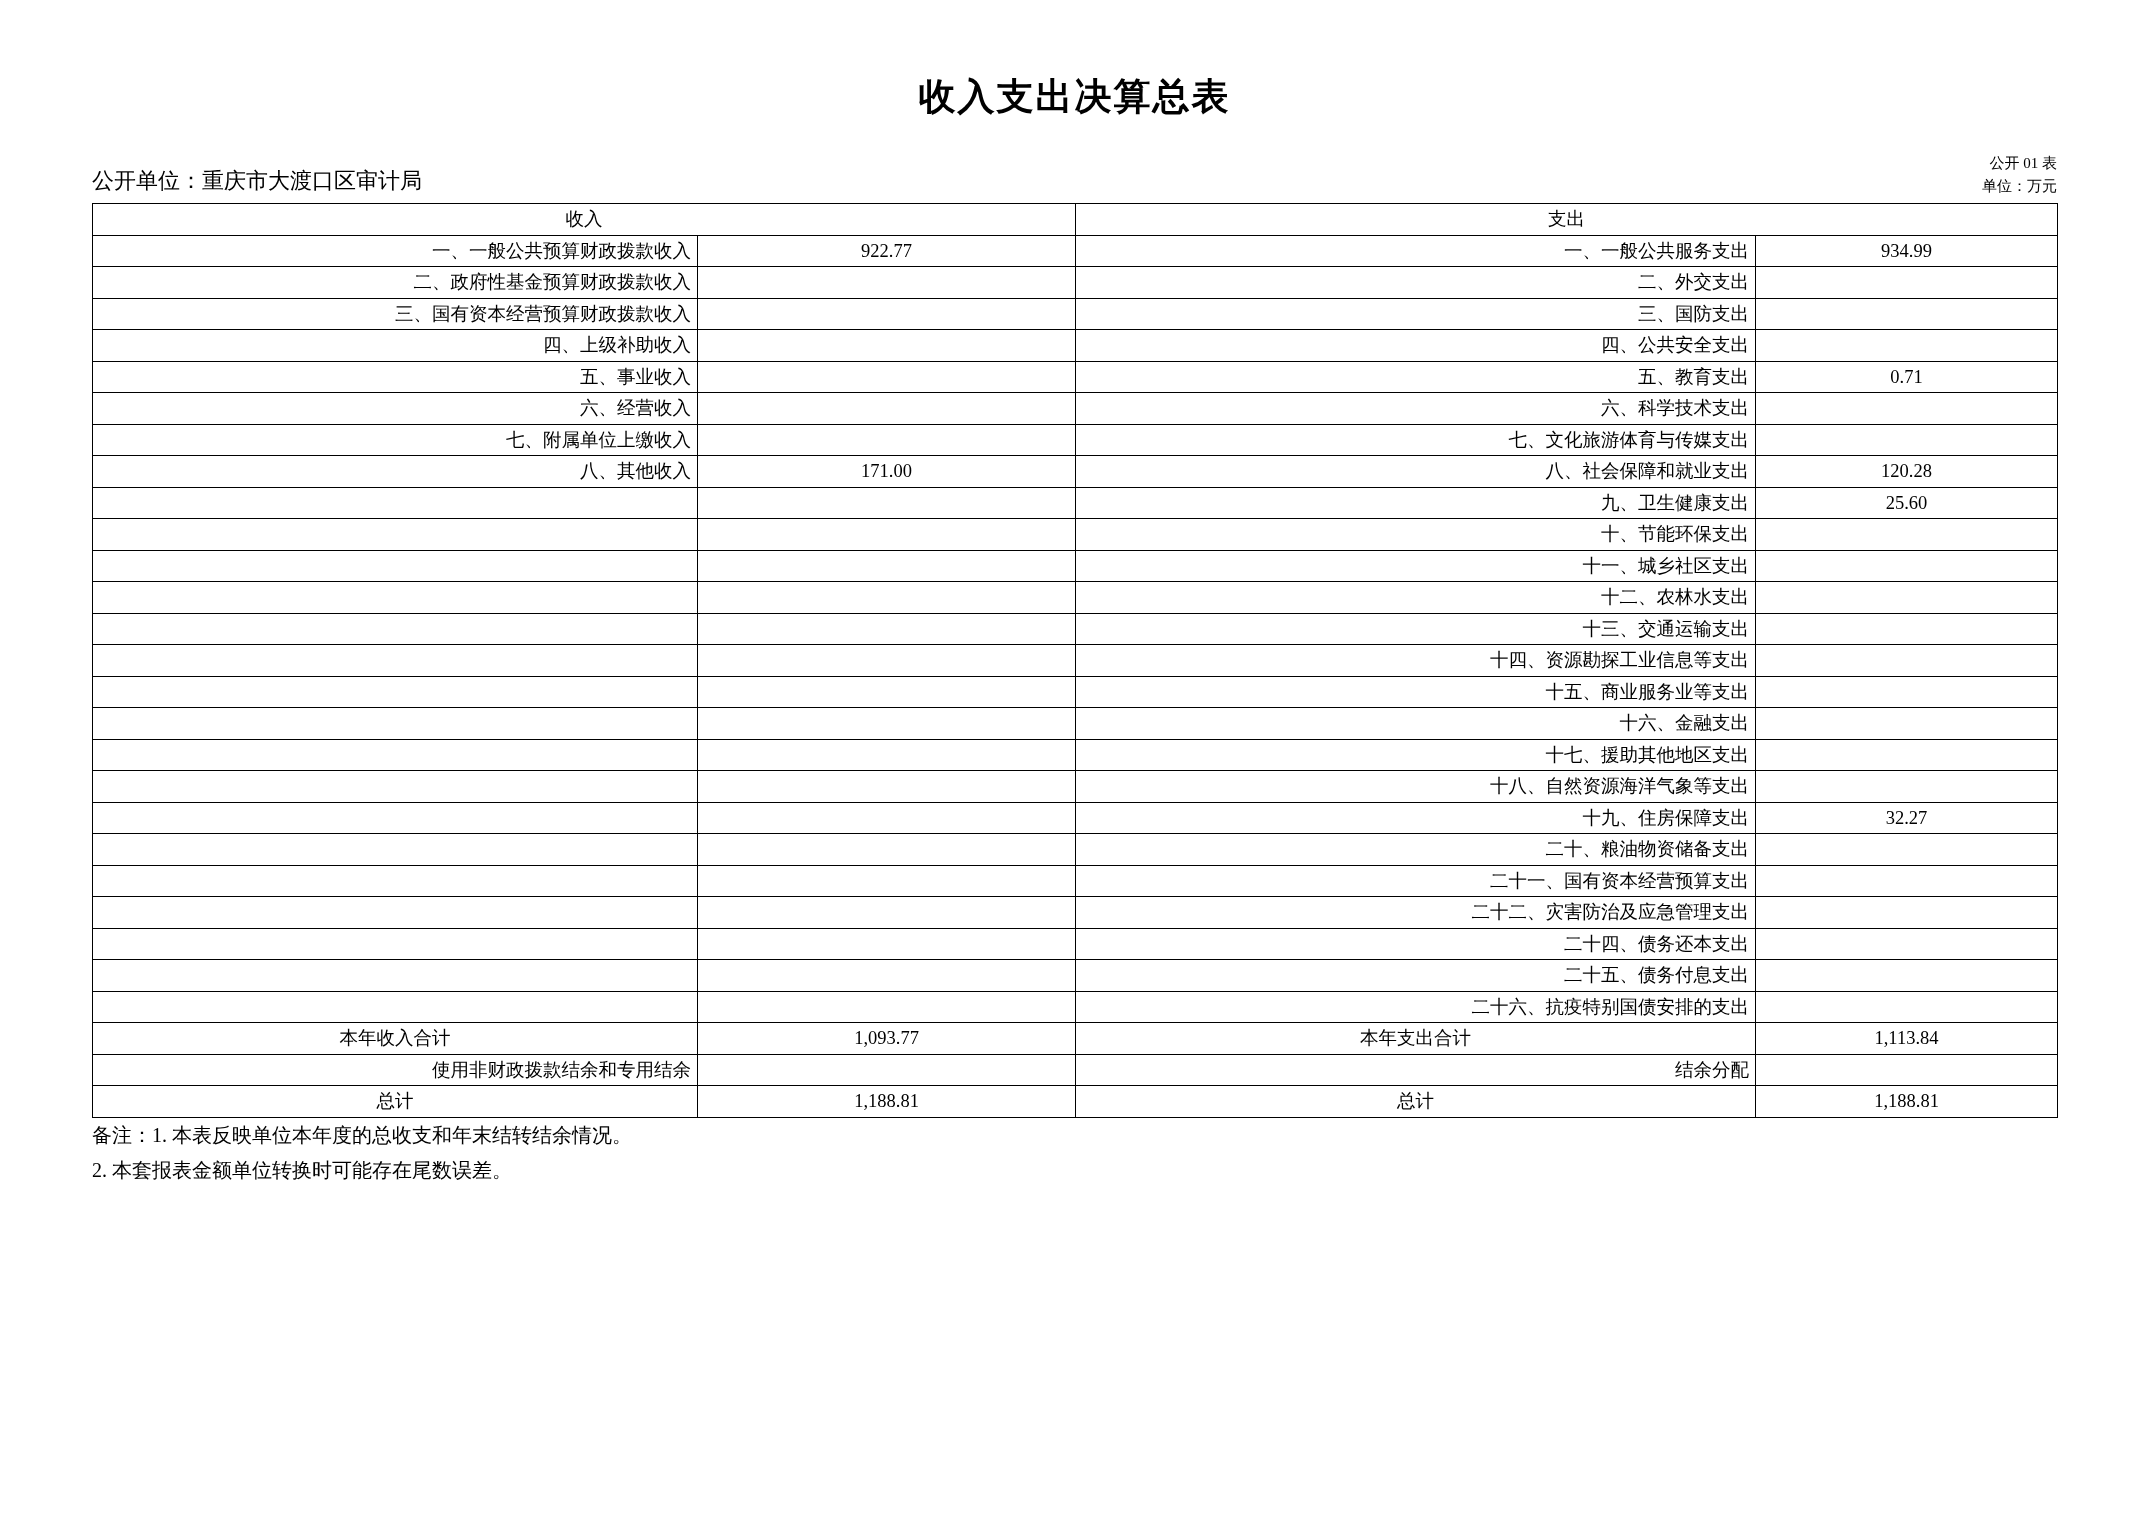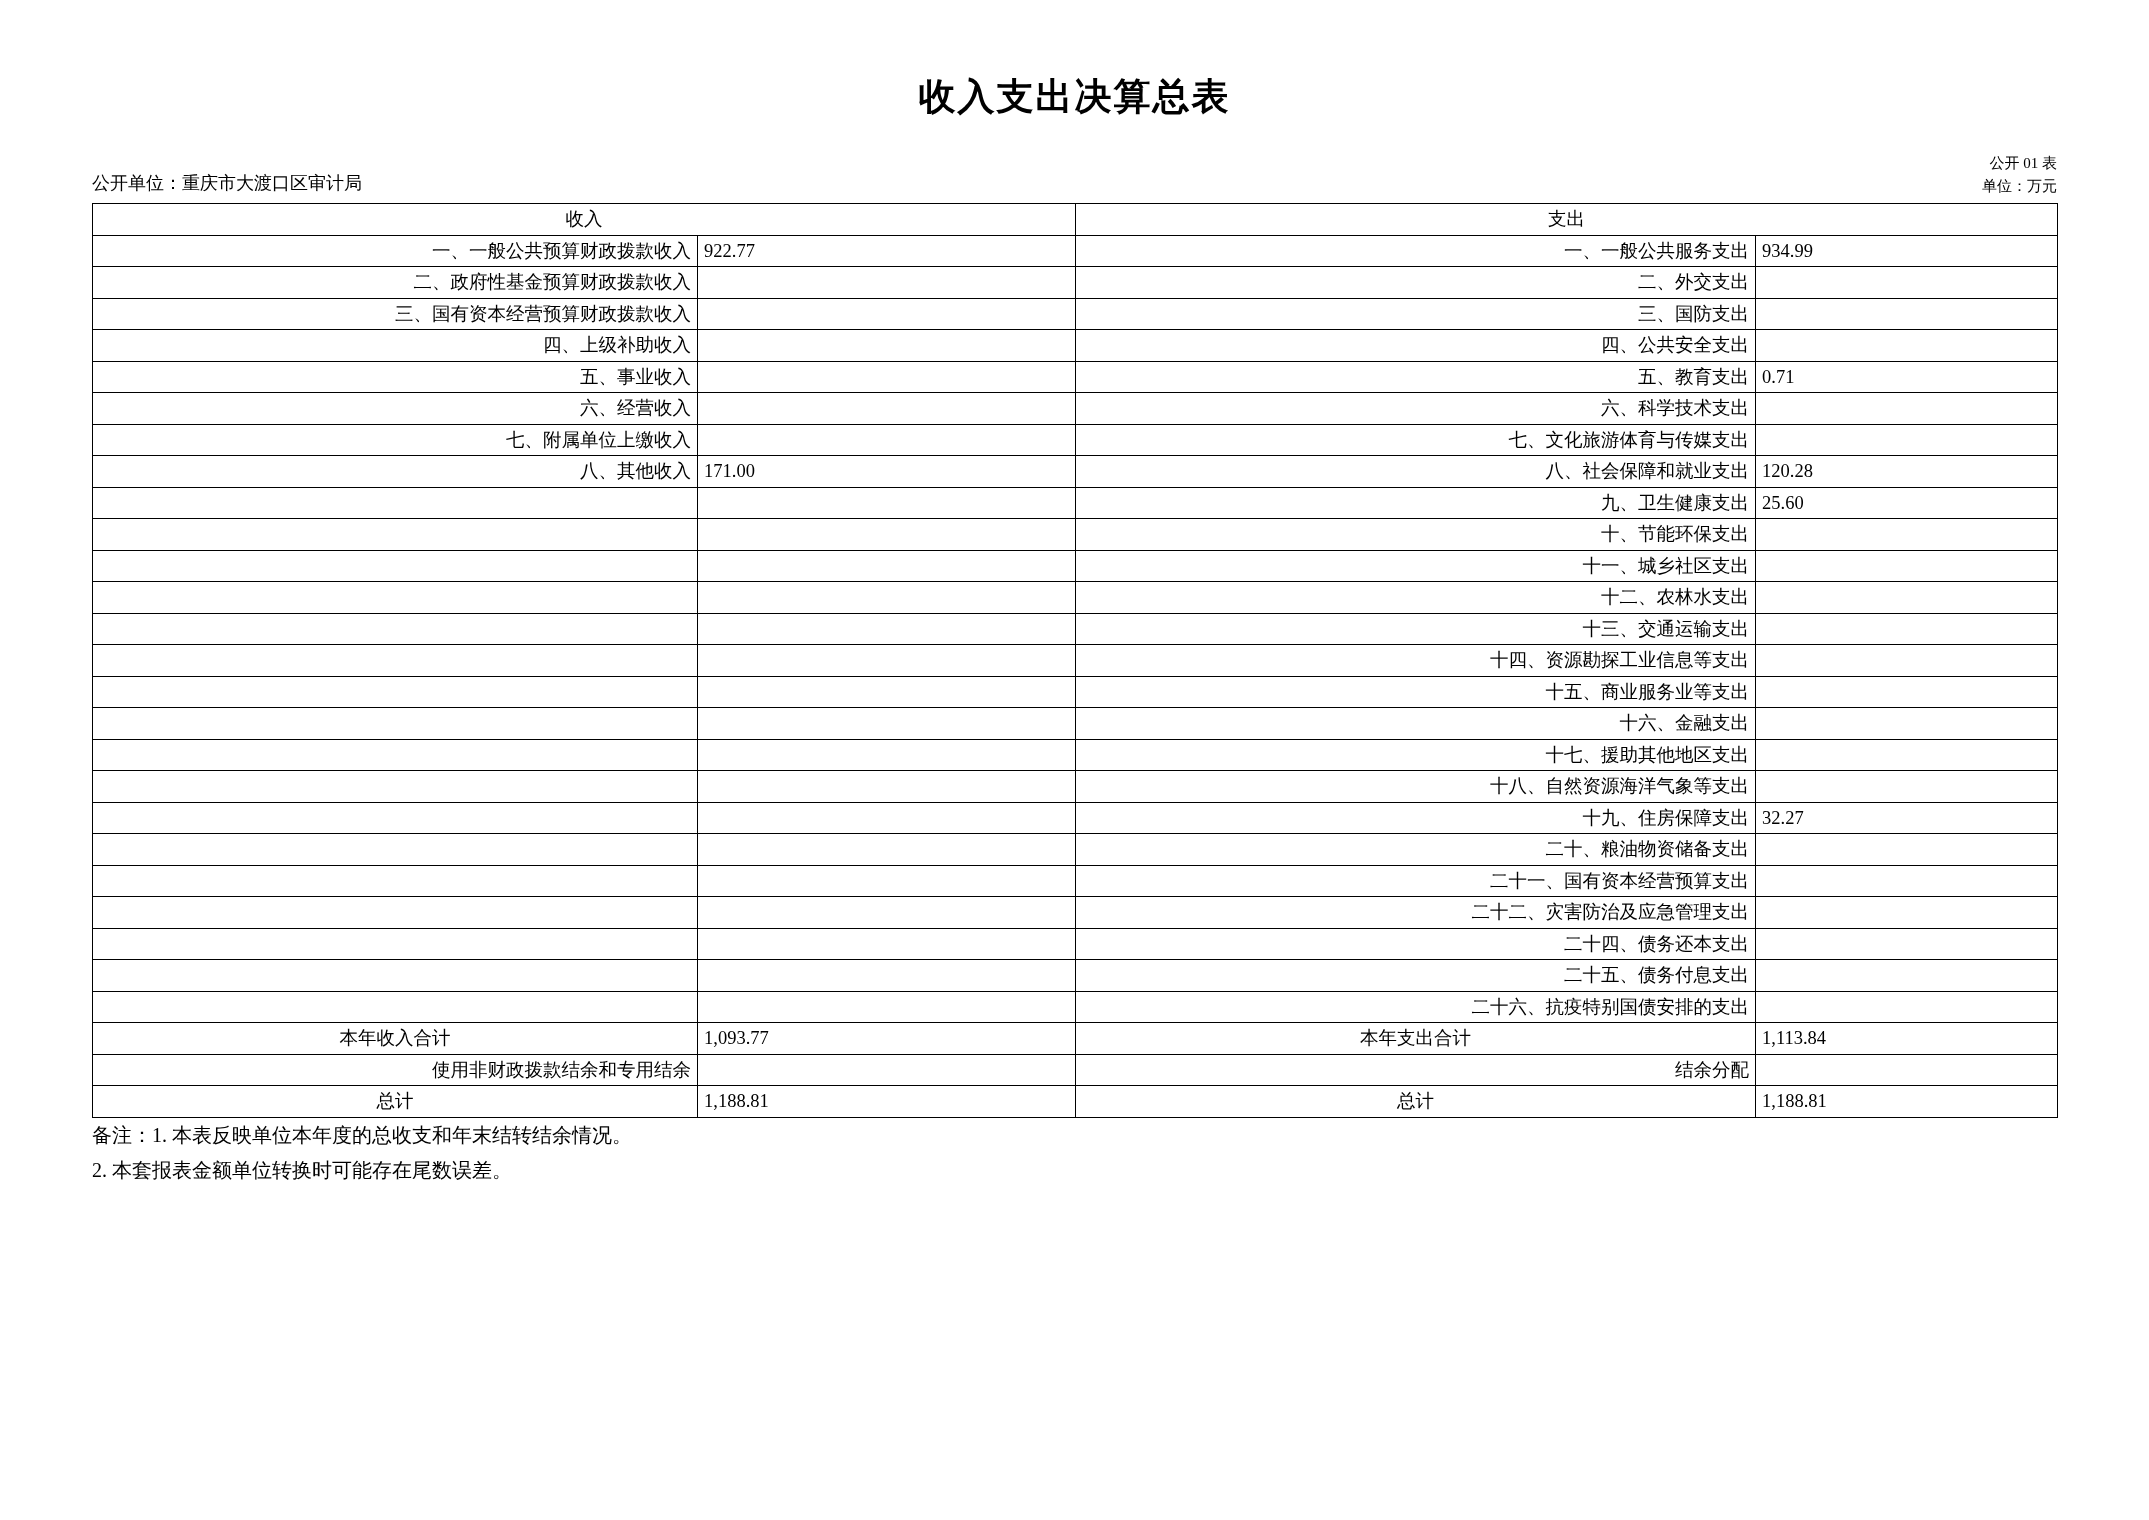--- a/index.html
+++ b/index.html
@@ -31,21 +31,21 @@
     font-family: "Liberation Serif", "DejaVu Serif", serif;
   }
   .meta-row {
     display: flex;
     justify-content: space-between;
     align-items: flex-end;
     padding: 0 92px;
     margin-top: 30px;
   }
   .meta-left-block {
-    font-size: 18px;
+    font-size: 22px;
     line-height: 1.5;
   }
   .meta-right-block {
     font-size: 15px;
     line-height: 1.5;
     text-align: right;
   }
   table.budget {
     border-collapse: collapse;
     table-layout: fixed;
@@ -61,21 +61,21 @@
     font-weight: normal;
     overflow: hidden;
     white-space: nowrap;
   }
   .col-item { width: 605px; }
   .col-num1 { width: 378px; }
   .col-func { width: 680px; }
   .col-num2 { width: 302px; }
 
   .ctr { text-align: center; }
-  .rgt { text-align: left; padding-right: 8px; }
+  .rgt { text-align: center; padding-right: 8px; }
   .lft { text-align: right; padding-left: 8px; }
   .bold { font-weight: bold; }
   .hdr-group { text-align: center; margin-top: 48px; }
   .notes {
     margin: 0 92px 0 92px;
     font-size: 20px;
     line-height: 1.75;
   }
   .notes div { white-space: nowrap; }
 </style>

